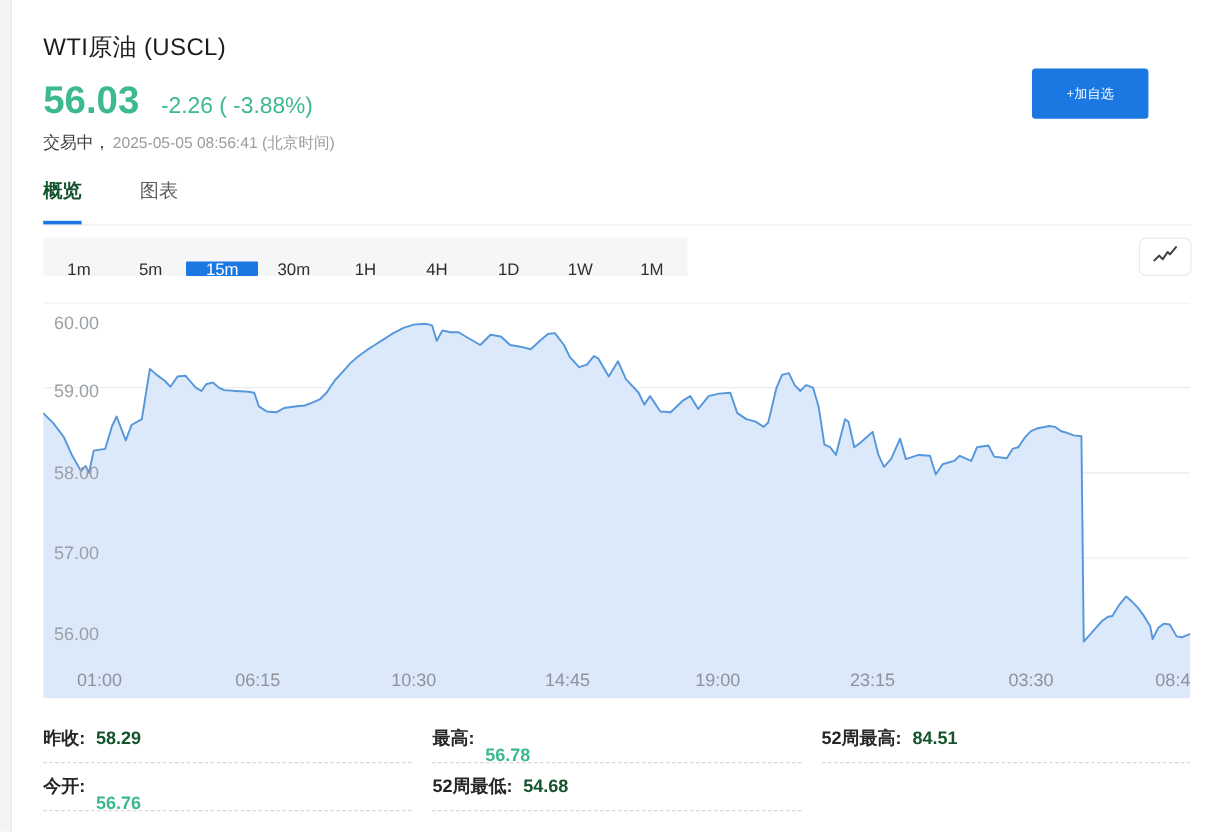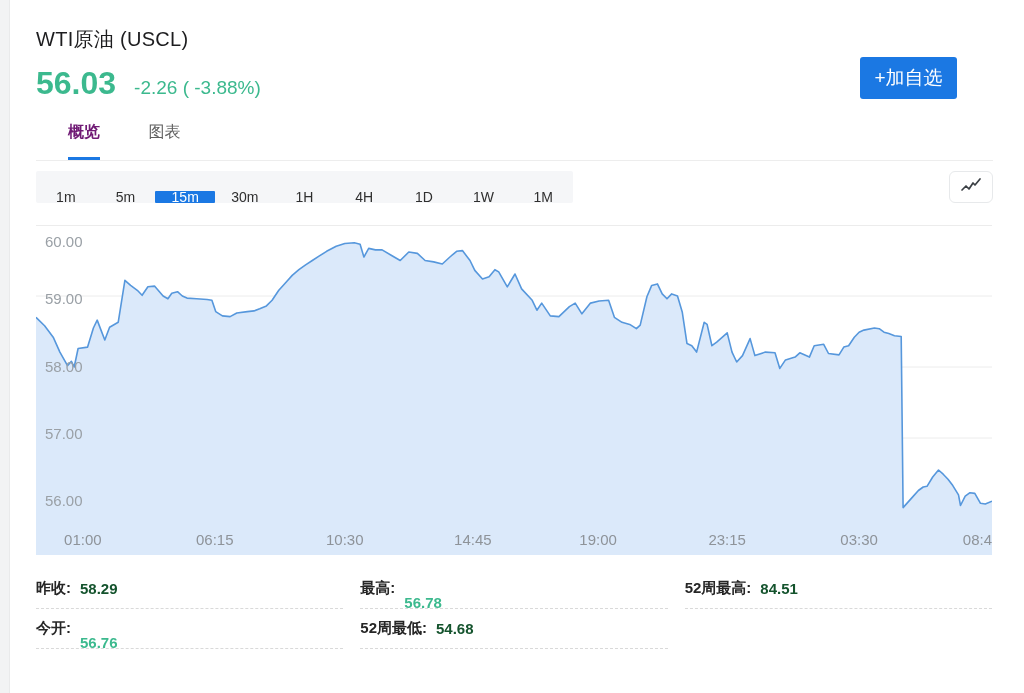--- a/index.html
+++ b/index.html
@@ -10,27 +10,27 @@
   .page { position:absolute; left:36px; top:0; width:957px; }
 
   
   .title { margin-top:26px; font-size:20px; color:#1d1d1f; letter-spacing:.3px; }
   .price-row { margin-top:12px; display:flex; align-items:baseline; }
   .price { font-size:32px; font-weight:700; color:#3cb98e; line-height:36px; }
   .change { font-size:19px; color:#3cb98e; margin-left:18px; }
   .status-row { margin-top:9px; font-size:14px; color:#3c3c3c; }
   .status-time { font-size:13px; color:#9b9b9b; margin-left:2px; }
   .add-btn { position:absolute; left:860px; top:57px; width:97px; height:42px;
-             background:#1b78e3; color:#fff; font-size:19px; border:none;
+             background:#1b78e3; color:#fff; font-size:11px; border:none;
              border-radius:3px; cursor:pointer; font-family:inherit; }
 
   
   .tabs { margin-top:21px; border-bottom:1px solid #ededed; height:39px; }
   .tab { display:inline-block; font-size:16px; height:38px; cursor:pointer; }
-  .tab.active { font-weight:700; color:#701a75; border-bottom:3px solid #1b78e3;margin-left:32px; }
+  .tab.active { font-weight:700; color:#14532d; border-bottom:3px solid #1b78e3; }
   .tab.inactive { margin-left:44px; color:#5f5f5f; }
 
   
   .tf-row { margin-top:10px; height:32px; display:flex; align-items:center; position:relative; }
   .tf-bar { width:537px; height:32px; background:#f5f6f8; display:flex; border-radius:2px; }
   .tf-btn { flex:1; display:flex; align-items:center; justify-content:center;
             font-size:14px; color:#2f2f2f; cursor:pointer;margin-top:20px; }
   .tf-btn.active { background:#1b78e3; color:#fff; border-radius:1px; }
   .charttype-btn { margin-left:auto; width:44px; height:32px; background:#fff;
                    border:1px solid #e7e9eb; border-radius:6px; display:flex;
@@ -57,20 +57,23 @@
 
 <div class="page">
 
   <div class="title">WTI原油 (USCL)</div>
 
   <div class="price-row">
     <span class="price">56.03</span>
     <span class="change">-2.26 ( -3.88%)</span>
   </div>
 
+  <div class="status-row">
+    <span>交易中，</span><span class="status-time">2025-05-05 08:56:41 (北京时间)</span>
+  </div>
 
   <div class="tabs">
     <span class="tab active">概览</span>
     <span class="tab inactive">图表</span>
   </div>
 
   <div class="tf-row">
     <div class="tf-bar">
       <span class="tf-btn">1m</span>
       <span class="tf-btn">5m</span>

